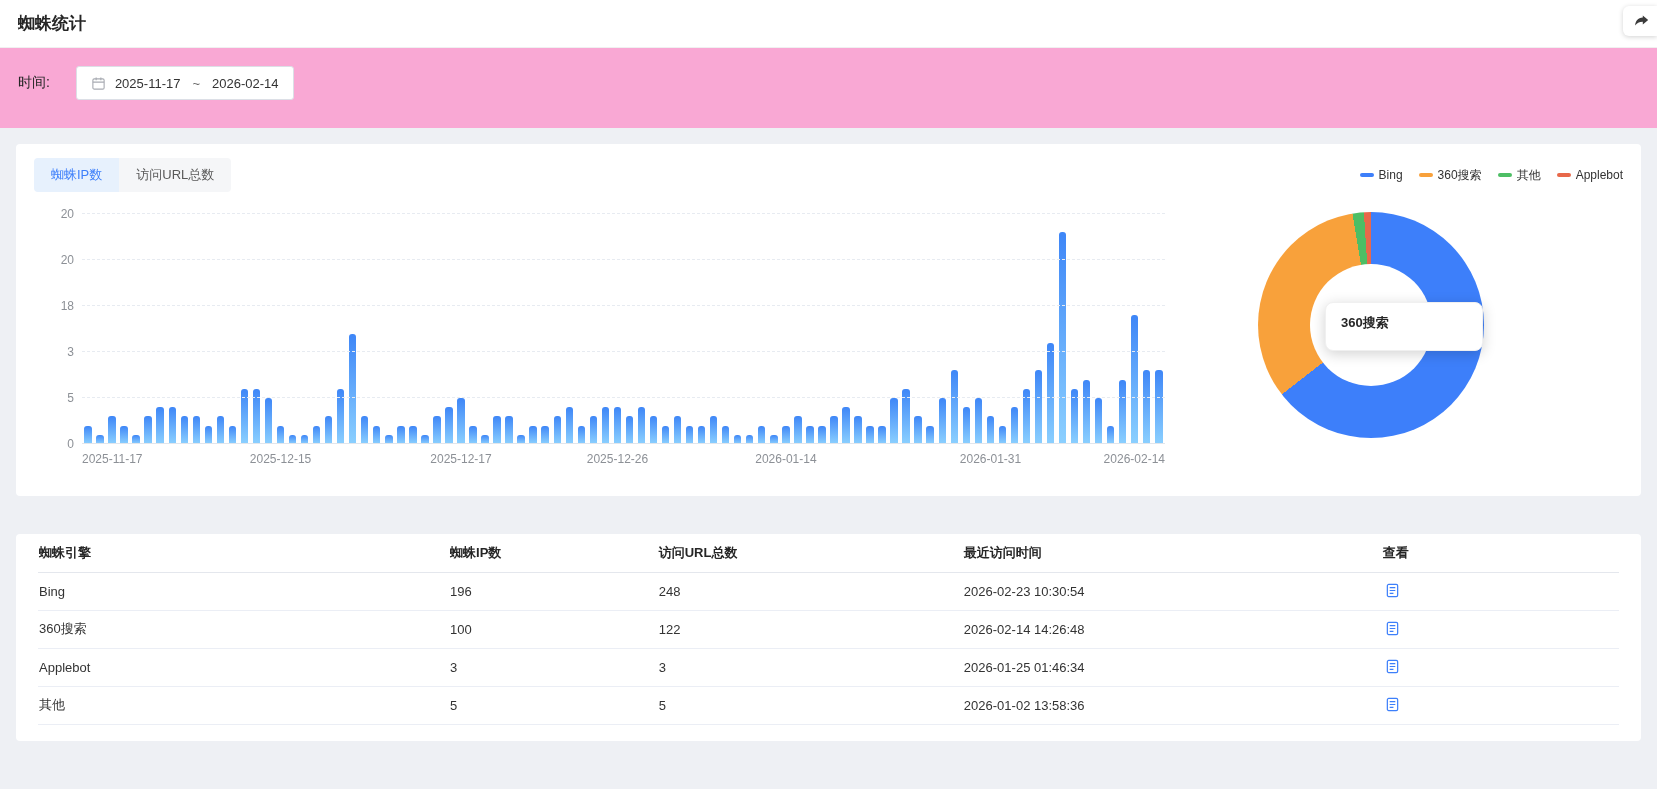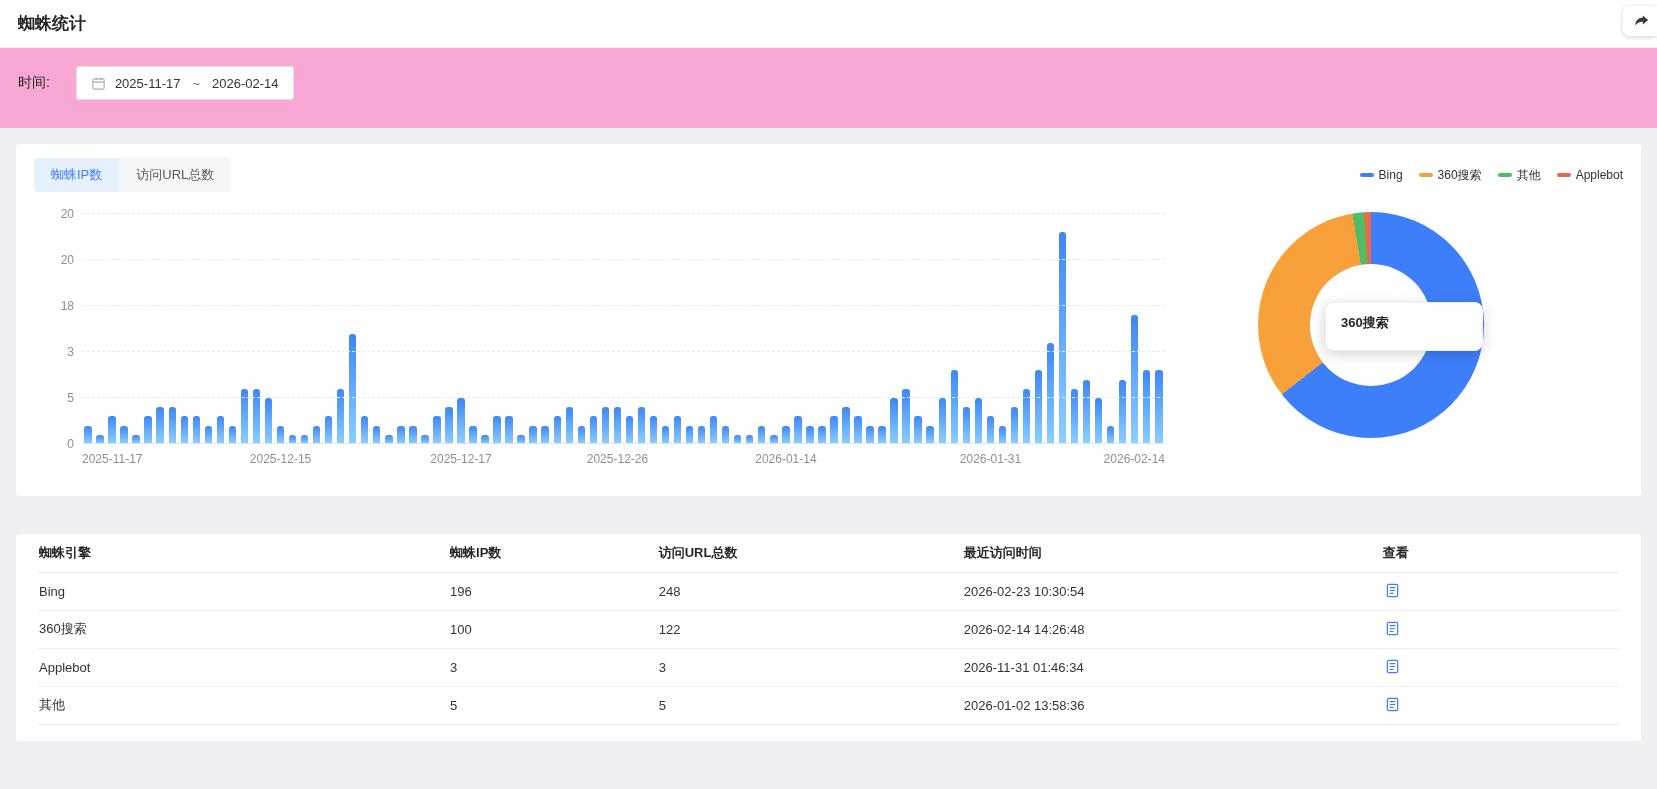--- a/index.html
+++ b/index.html
@@ -469,21 +469,21 @@
           <td>2026-02-14 14:26:48</td>
           <td><button class="view-btn"><svg width="15" height="15" viewBox="0 0 16 16" fill="none" stroke="#3d7ffa" stroke-width="1.3">
                 <rect x="2.5" y="1.5" width="11" height="13" rx="1.5"></rect>
                 <path d="M5 5h6M5 8h6M5 11h4"></path>
               </svg></button></td>
         </tr>
         <tr>
           <td>Applebot</td>
           <td>3</td>
           <td>3</td>
-          <td>2026-11-31 01:46:34</td>
+          <td>2026-01-25 01:46:34</td>
           <td><button class="view-btn"><svg width="15" height="15" viewBox="0 0 16 16" fill="none" stroke="#3d7ffa" stroke-width="1.3">
                 <rect x="2.5" y="1.5" width="11" height="13" rx="1.5"></rect>
                 <path d="M5 5h6M5 8h6M5 11h4"></path>
               </svg></button></td>
         </tr>
         <tr>
           <td>其他</td>
           <td>5</td>
           <td>5</td>
           <td>2026-01-02 13:58:36</td>

